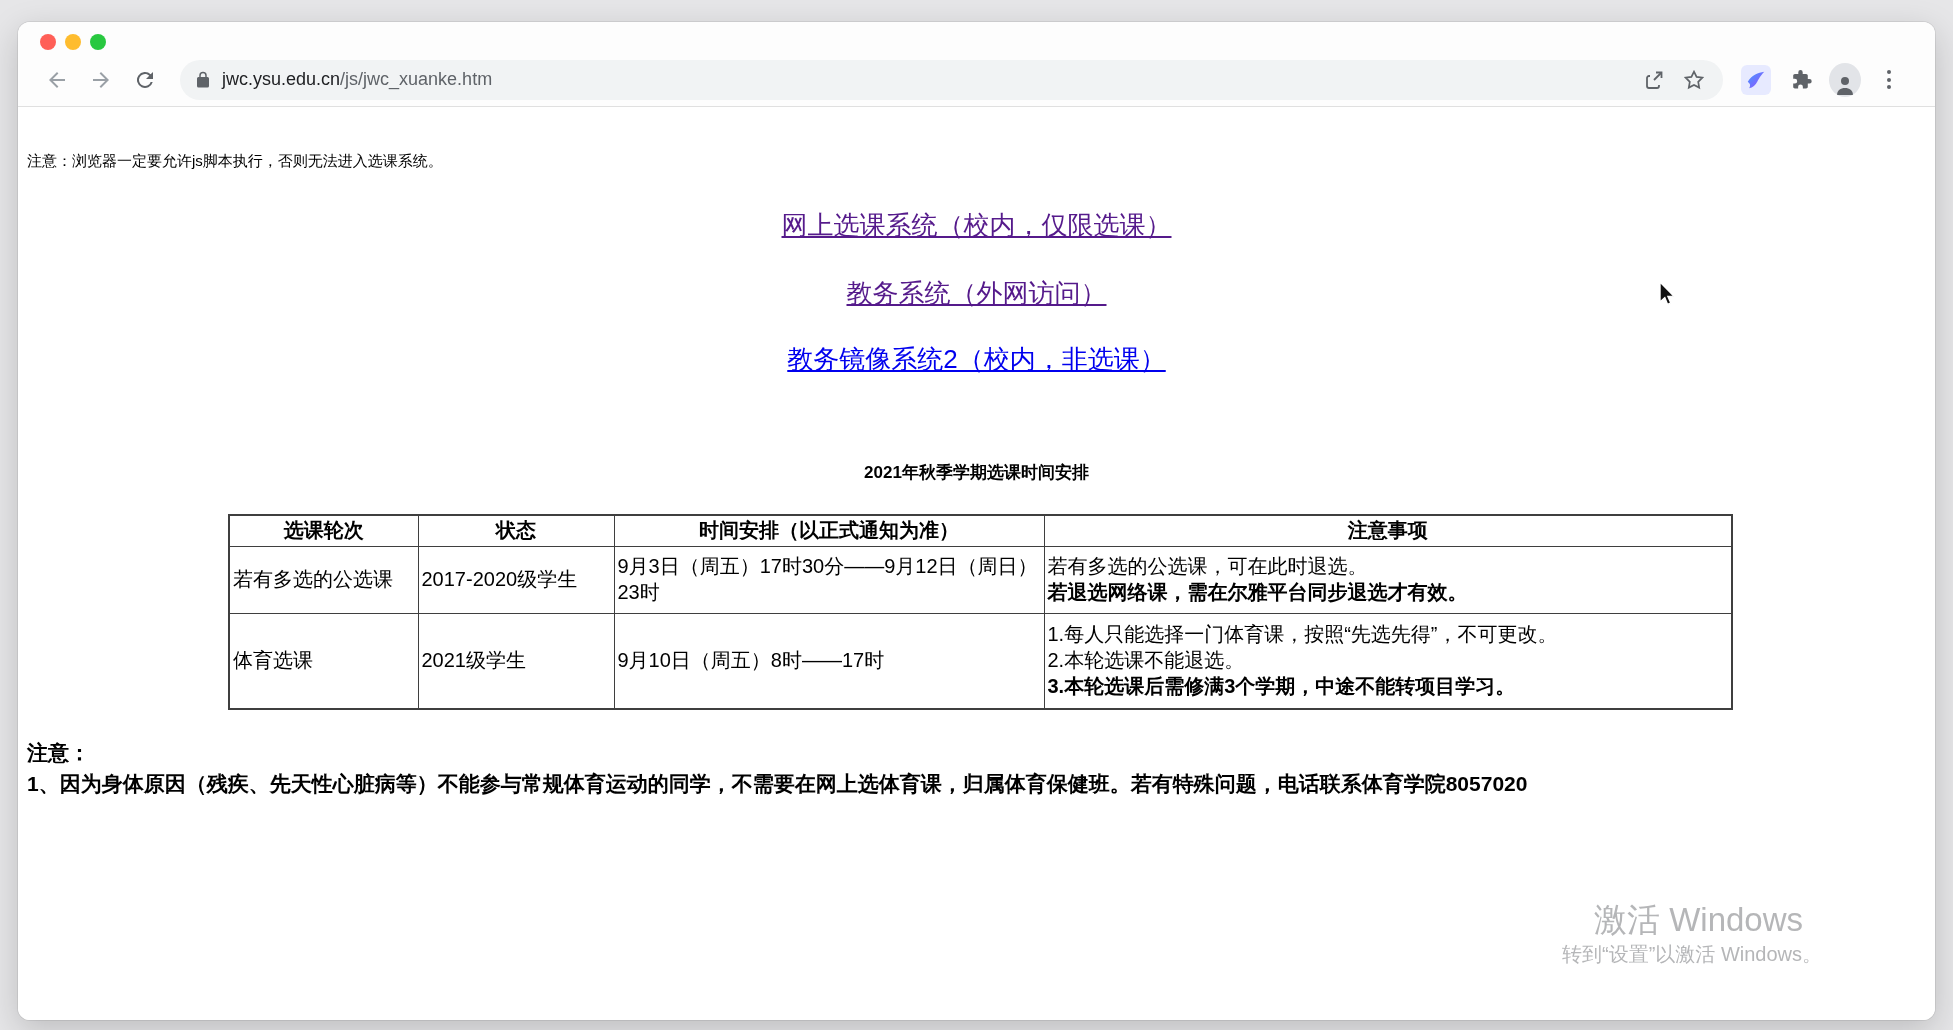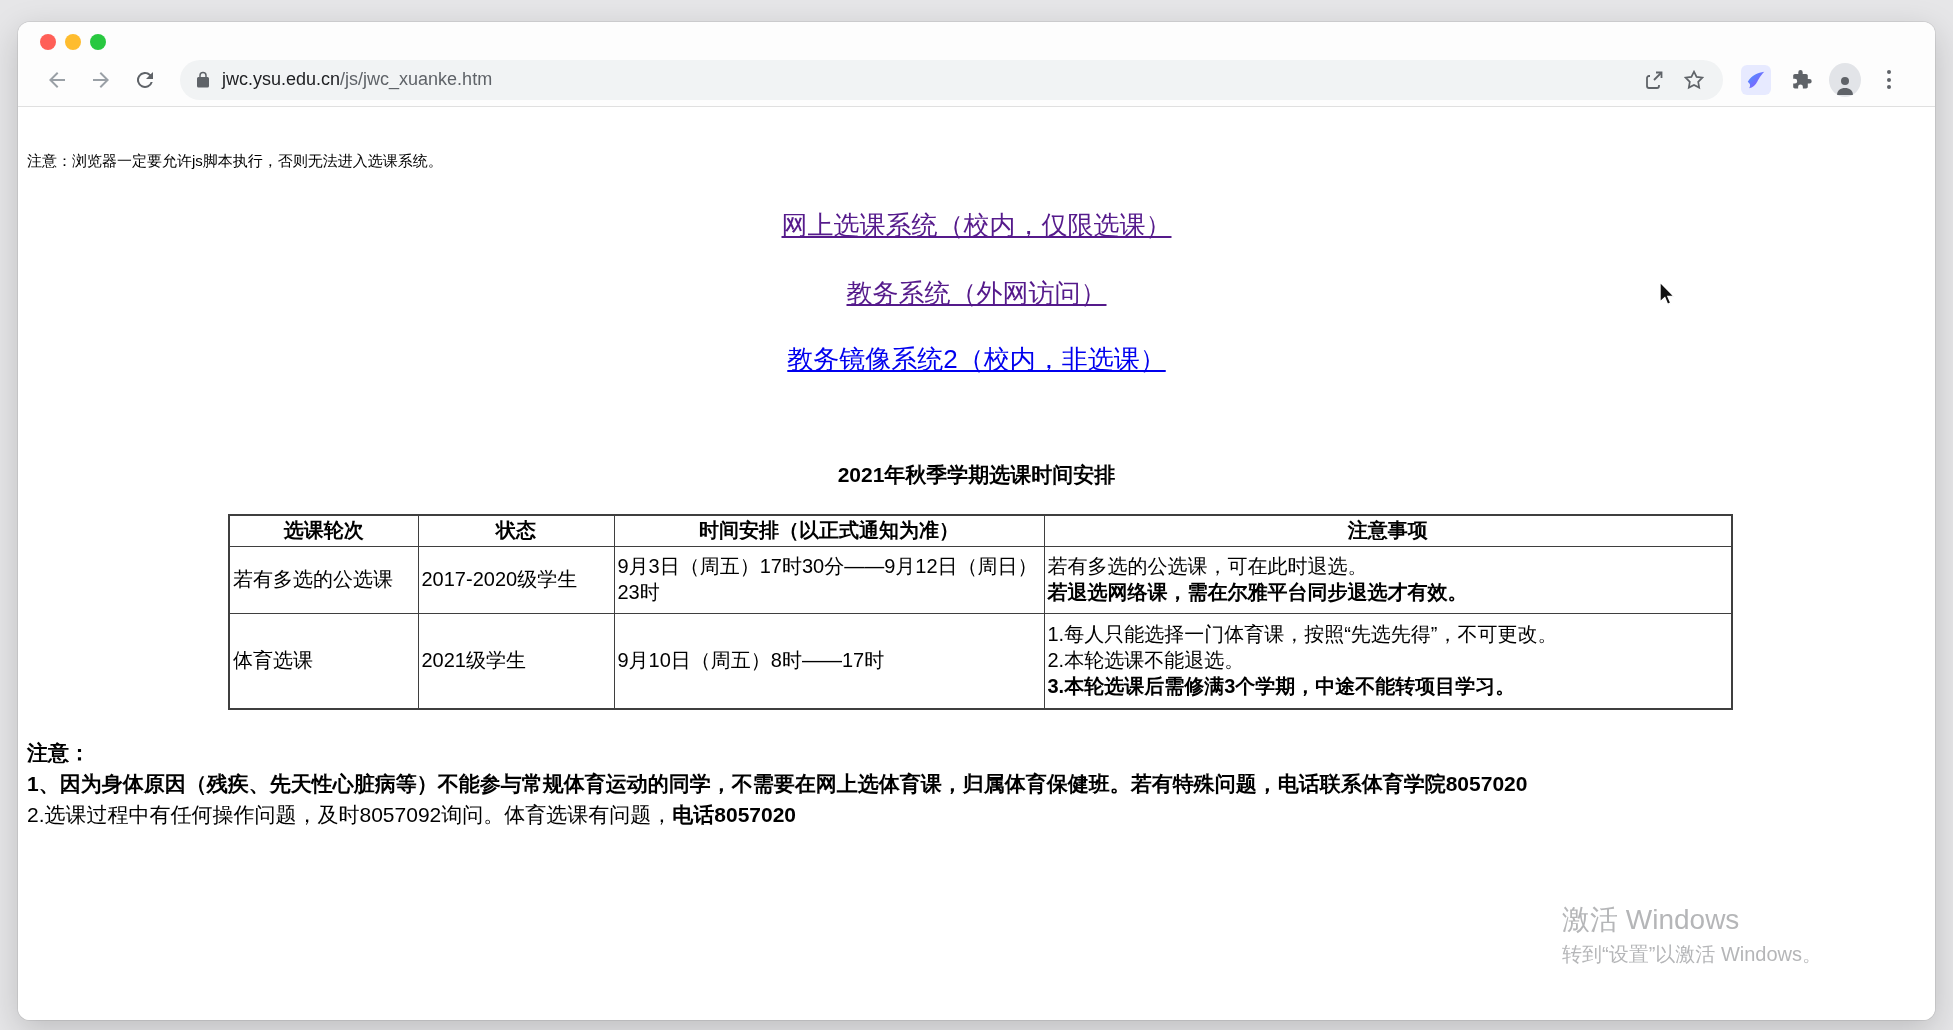--- a/index.html
+++ b/index.html
@@ -35,34 +35,34 @@
   .rt-btn{ width:32px; height:32px; display:flex; align-items:center; justify-content:center; border:none; background:transparent; cursor:pointer; margin:0 6px; }
   .avatar{ width:34px; height:34px; border-radius:50%; background:#e2e4e8; display:flex; align-items:flex-end; justify-content:center; overflow:hidden; }
   .dots{ display:flex; flex-direction:column; gap:3.5px; }
   .dots i{ width:4px; height:4px; border-radius:50%; background:#5f6368; }
   
   .content{ position:absolute; left:0; top:86px; right:0; bottom:0; background:#fff; }
   .notice-top{ position:absolute; left:9px; top:44px; font-size:15px; color:#000; }
   .linkrow{ position:absolute; left:0; width:100%; text-align:center; }
   .linkrow a{ font-size:26px; text-decoration:underline; cursor:pointer; }
   .lr1{ top:100px; } .lr2{ top:168px; } .lr3{ top:234px; }
-  .tbl-title{ position:absolute; left:0; top:353px; width:100%; text-align:center; font-size:21px; font-weight:bold; color:#000; }
+  .tbl-title{ position:absolute; left:0; top:353px; width:100%; text-align:center; font-size:17px; font-weight:bold; color:#000; }
   .sched{ position:absolute; left:210px; top:406px; border-collapse:collapse; table-layout:fixed; }
   .sched th,.sched td{ border:1px solid #3f3f3f; font-size:20px; color:#000; line-height:1.28; }
   .sched{ border:2px solid #3f3f3f; }
   .sched th{ height:31px; font-weight:bold; font-size:20px; text-align:center; }
   .sched td{ vertical-align:middle; padding:2px 3px; }
   .r1 td{ height:67px; } .r2 td{ height:96px; }
   .c1{ width:189px; } .c2{ width:196px; } .c3{ width:430px; } .c4{ width:688px; }
   .bold{ font-weight:bold; }
   .notes{ position:absolute; left:9px; top:629px; font-size:21px; line-height:31px; color:#000; }
   .notes .nt{ font-weight:bold; }
   .notes .n1{ font-weight:bold; }
   .watermark{ position:absolute; left:1544px; top:795px; color:#b5b6b8; }
-  .watermark .w1{ font-size:28px; line-height:34px; }
+  .watermark .w1{ font-size:33px; line-height:34px;margin-left:32px; }
   .watermark .w2{ font-size:20px; margin-top:4px; }
   .cursor{ position:absolute; left:1652px; top:278px; z-index:50; }
 </style>
 </head>
 <body>
 
 <div class="window">
 
   <div class="titlebar">
     <span class="tl" style="background:#ff5f57"></span>
@@ -182,21 +182,20 @@
           <div>2.本轮选课不能退选。</div>
           <div class="bold">3.本轮选课后需修满3个学期，中途不能转项目学习。</div>
         </td>
       </tr>
     </tbody>
       </table>
 
     <div class="notes">
       <div class="nt">注意：</div>
       <div class="n1">1、因为身体原因（残疾、先天性心脏病等）不能参与常规体育运动的同学，不需要在网上选体育课，归属体育保健班。若有特殊问题，电话联系体育学院8057020</div>
-      <div><span>2.选课过程中有任何操作问题，及时8057092询问。体育选课有问题，</span><span class="bold">电话8057020</span></div>
     </div>
 
     <div class="watermark">
       <div class="w1">激活 Windows</div>
       <div class="w2">转到“设置”以激活 Windows。</div>
     </div>
 
   </div>
 </div>
 

